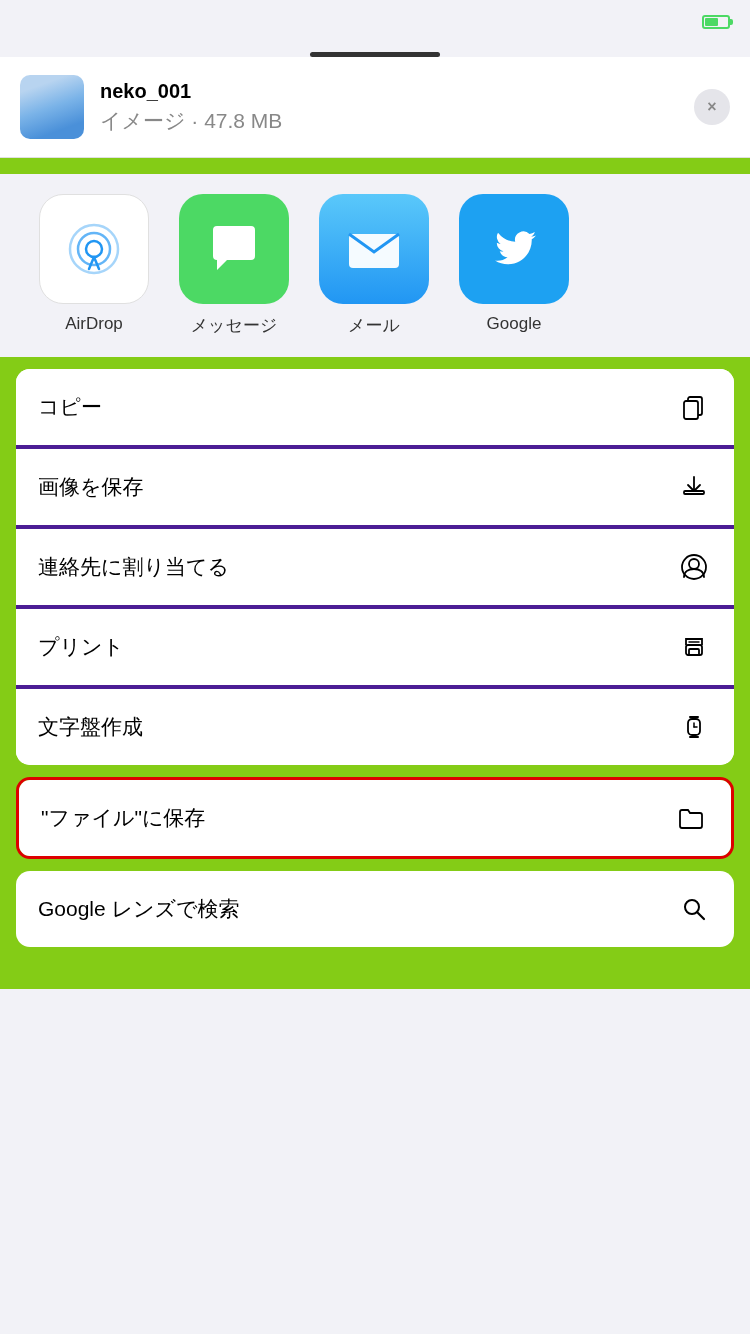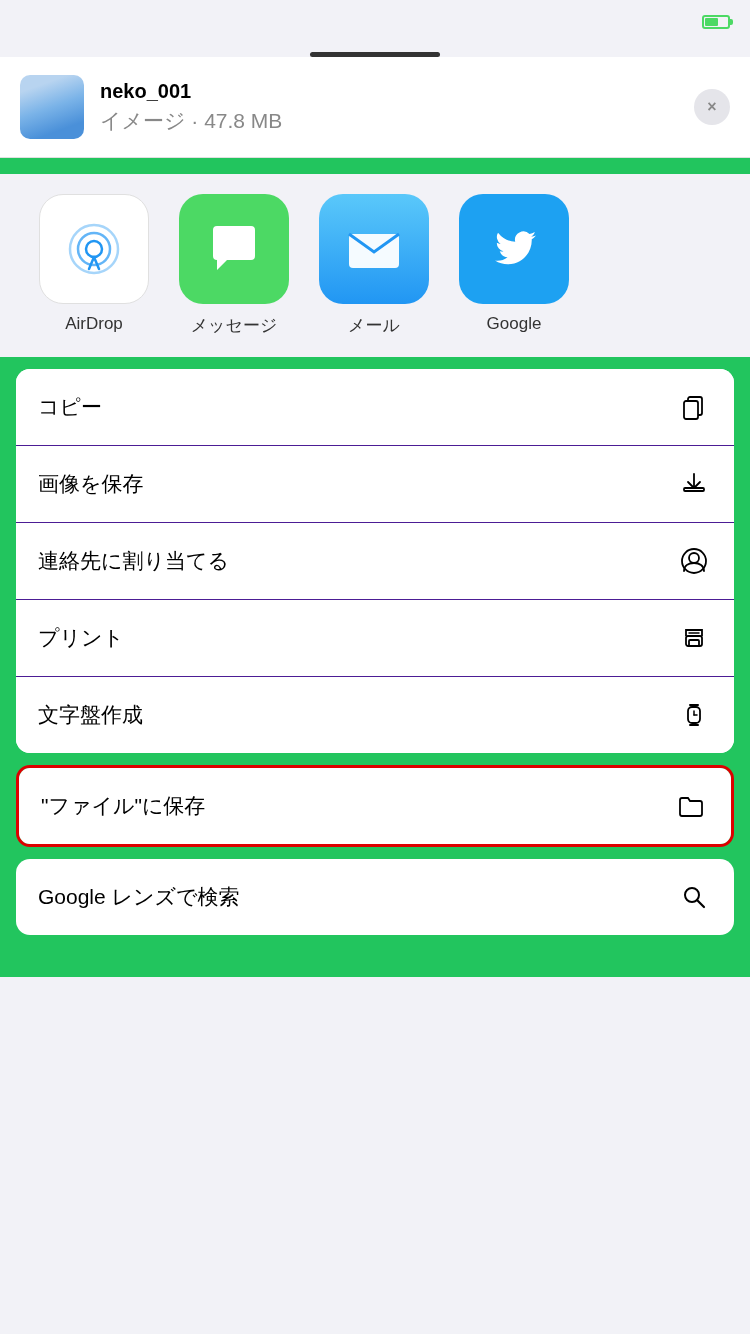--- a/index.html
+++ b/index.html
@@ -63,21 +63,21 @@
       border-radius: 3px;
       margin: 0 auto 0;
     }
 
     .drag-bar {
       background: #f2f2f7;
       padding: 8px 0 0;
     }
 
     .sheet-container {
-      background: #22c55e;
+      background: #84cc16;
       border-radius: 16px 16px 0 0;
       padding-bottom: 30px;
     }
 
     
     .header {
       background: white;
       padding: 18px 20px 18px 20px;
       display: flex;
       align-items: center;
@@ -193,21 +193,21 @@
       border-radius: 14px;
       margin: 12px 16px;
       overflow: hidden;
     }
 
     .action-item {
       display: flex;
       align-items: center;
       justify-content: space-between;
       padding: 20px 22px;
-      border-bottom: 1px solid #4c1d95;
+      border-bottom: 4px solid #4c1d95;
       cursor: pointer;
       background: white;
     }
 
     .action-item:last-child {
       border-bottom: none;
     }
 
     .action-label {
       font-size: 21px;

